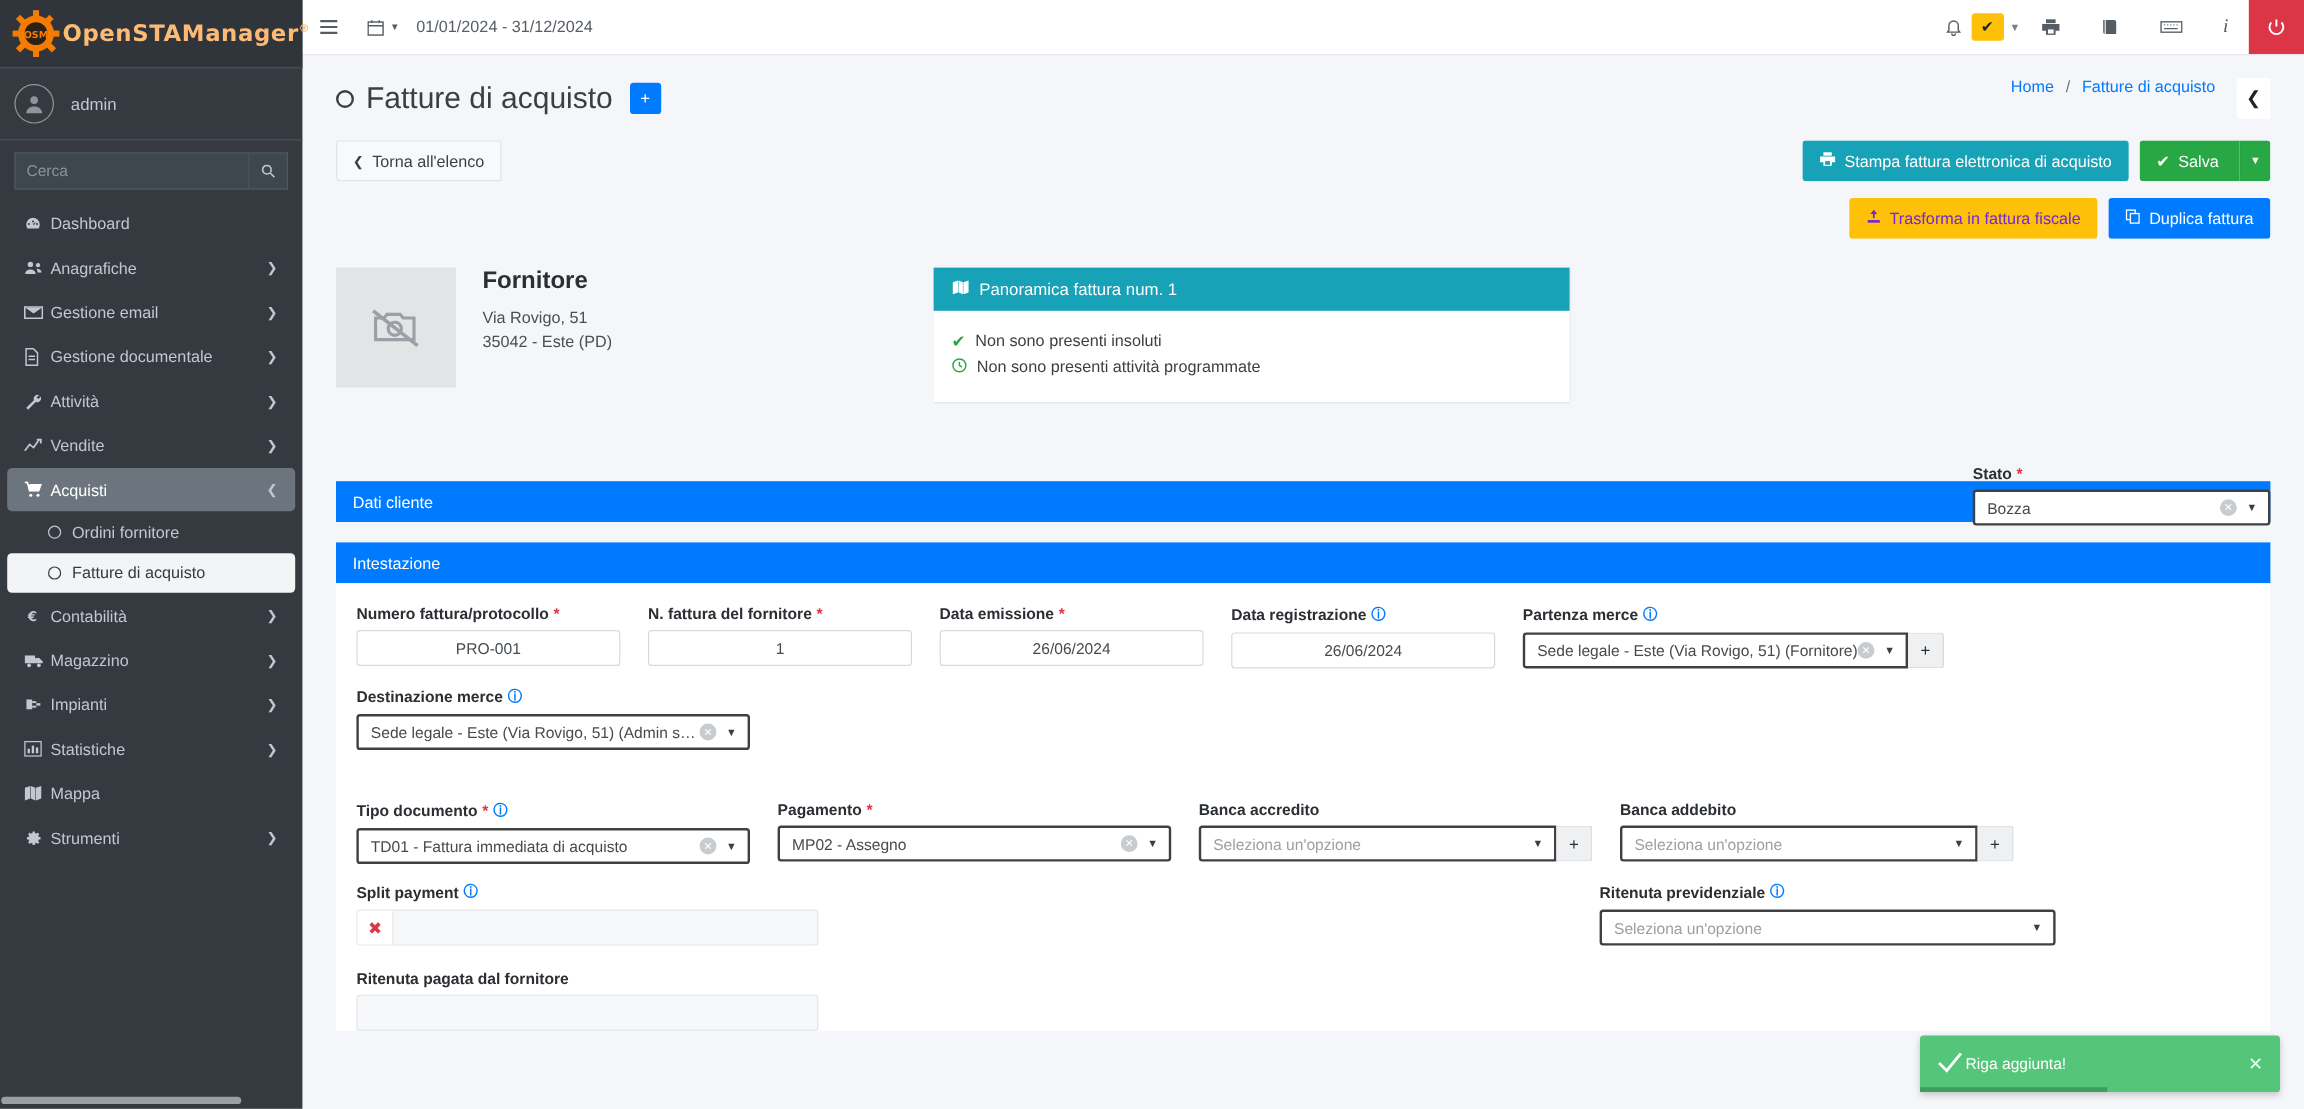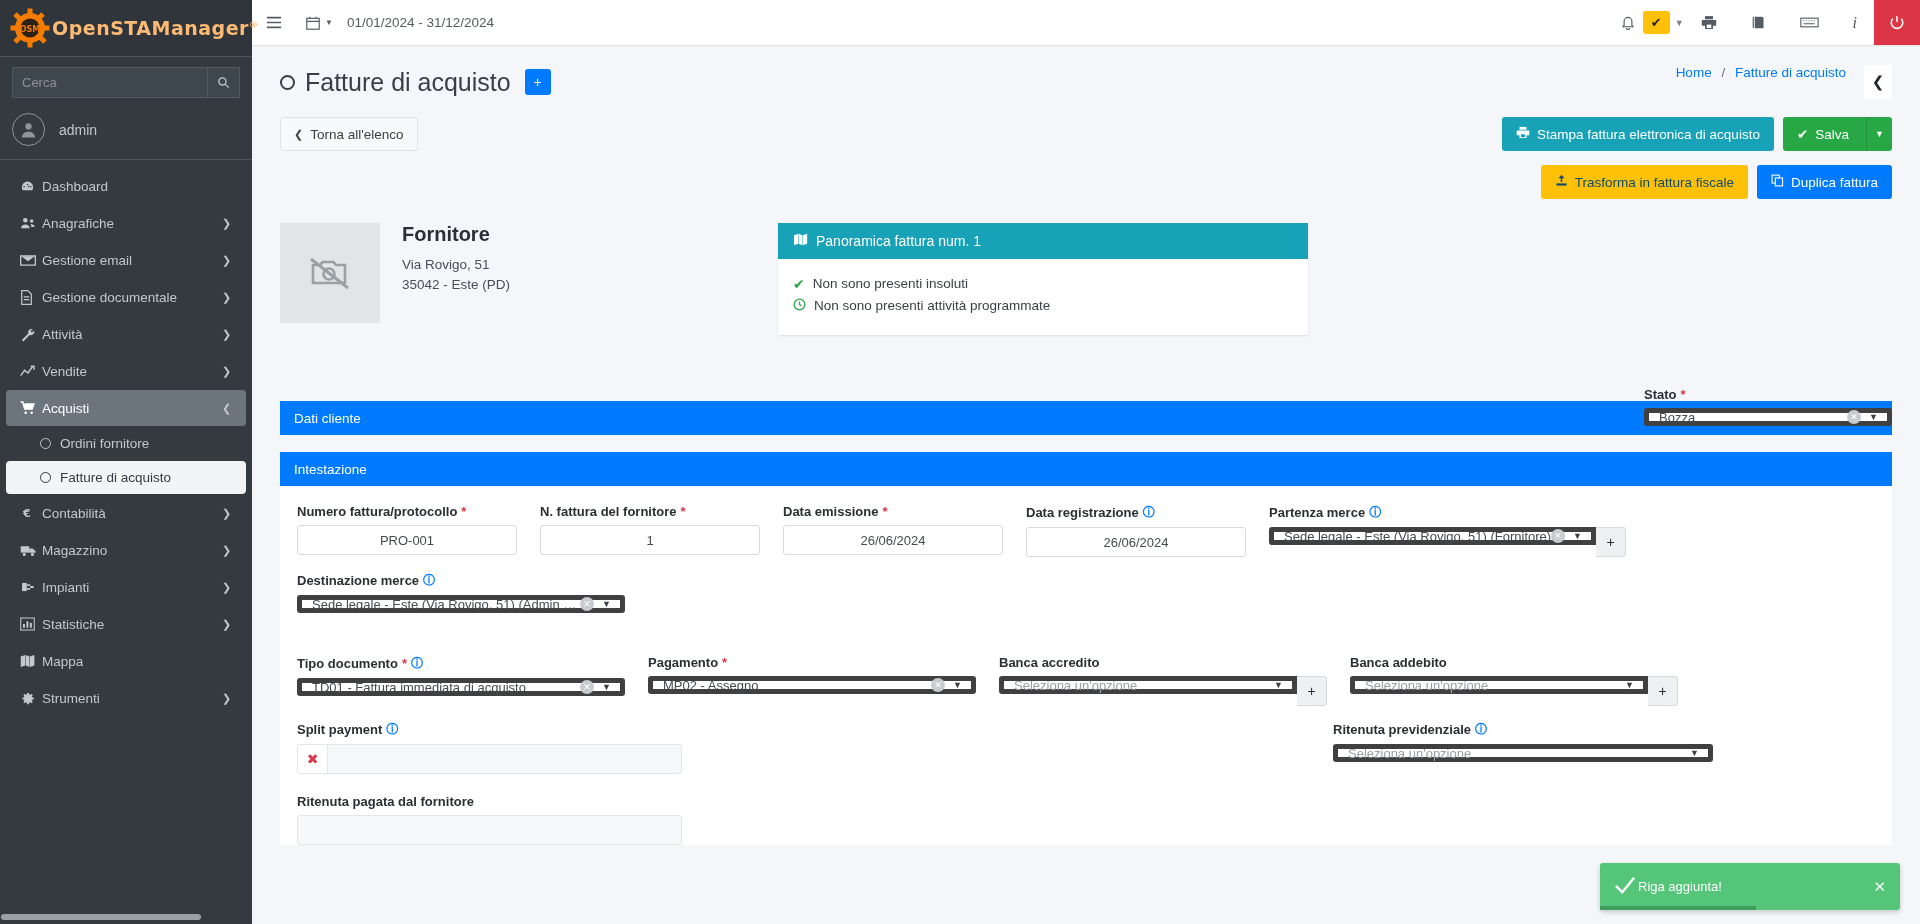--- a/index.html
+++ b/index.html
@@ -207,21 +207,21 @@
   .btn {
     display: inline-flex; align-items: center; gap: 7px;
     height: 34px; padding: 0 13px;
     border-radius: 3px; font-size: 13.5px;
     cursor: pointer; white-space: nowrap;
     border: 1px solid transparent;
   }
   .btn-default { background: #f8f9fa; border-color: #dfe3e7; color: #3b3f44; }
   .btn-info { background: #17a2b8; color: #fff; }
   .btn-success { background: #28a745; color: #fff; }
-  .btn-warning { background: #ffc107; color: #0c4a6e; }
+  .btn-warning { background: #ffc107; color: #6d28d9; }
   .btn-primary { background: #007bff; color: #fff; }
   .btn-split {
     background: #28a745; color: #fff; width: 26px;
     display: flex; align-items: center; justify-content: center;
     height: 34px; border-radius: 0 3px 3px 0; cursor: pointer;
     border-left: 1px solid rgba(0,0,0,0.12);
     font-size: 9px;
   }
   #toolbar1-right { margin-left: auto; display: flex; align-items: center; }
   #toolbar2 {
@@ -264,22 +264,22 @@
   }
   .fld-label {
     font-size: 13px; font-weight: bold; color: #2b2f33;
     margin-bottom: 6px; display: flex; align-items: center; gap: 4px;
   }
   .req { color: #dc3545; font-weight: bold; }
   .help-icon {
     color: #007bff; font-size: 12px;
   }
   .sel {
-    height: 18px; background: #fff;
-    border: 5px solid #404040; border-radius: 3px;
+    height: 30px; background: #fff;
+    border: 2px solid #404040; border-radius: 3px;
     display: flex; align-items: center;
     padding: 0 8px 0 10px;
     font-size: 13px; color: #464b50;
     cursor: pointer;
   }
   .sel .sv { flex: 1 1 auto; overflow: hidden; white-space: nowrap; text-overflow: ellipsis; }
   .sel .sv.ph { color: #9aa0a6; }
   .sel .clr {
     width: 14px; height: 14px; border-radius: 50%;
     background: #c8ccd1; color: #fff;
@@ -368,38 +368,38 @@
             <rect x="5" y="28" width="5" height="7" transform="rotate(45 7.5 31.5)"></rect>
           </g>
         </g>
         <circle cx="20" cy="20" r="9.5" fill="#2b2118"></circle>
         <text x="20" y="23.5" font-family="DejaVu Sans, sans-serif" font-size="8" font-weight="bold" fill="#f57c00" text-anchor="middle">OSM</text>
       </svg>
     </span>
     <span class="logo-text"><span>OpenSTAManager</span><sup>®</sup></span>
   </div>
 
-  <div id="search-wrap">
-    <input type="text" placeholder="Cerca" style="">
-    <div id="search-btn">
-      <svg width="13" height="13" viewBox="0 0 24 24" fill="none" stroke="currentColor" stroke-width="2.4">
-        <circle cx="10" cy="10" r="6.6"></circle>
-          <line x1="15" y1="15" x2="21.5" y2="21.5"></line>
-      </svg>
-    </div>
-  </div>
-
   <div id="user-row">
     <span class="avatar">
       <svg width="21" height="21" viewBox="0 0 24 24" fill="#8e969c">
         <circle cx="12" cy="8.5" r="3.6"></circle>
         <path d="M4.5 21c0-4.2 3.4-6.5 7.5-6.5S19.5 16.8 19.5 21z"></path>
       </svg>
     </span>
     <span class="uname">admin</span>
+  </div>
+
+  <div id="search-wrap">
+    <input type="text" placeholder="Cerca" style="">
+    <div id="search-btn">
+      <svg width="13" height="13" viewBox="0 0 24 24" fill="none" stroke="currentColor" stroke-width="2.4">
+        <circle cx="10" cy="10" r="6.6"></circle>
+          <line x1="15" y1="15" x2="21.5" y2="21.5"></line>
+      </svg>
+    </div>
   </div>
 
   <div id="menu">
 
     <div class="menu-item">
       <span class="mi-icon">
         <svg width="15" height="15" viewBox="0 0 24 24" fill="currentColor">
             <path d="M12 4a9 9 0 00-9 9 9 9 0 001.6 5.1h14.8A9 9 0 0021 13a9 9 0 00-9-9zm0 3.5a1.3 1.3 0 110 2.6 1.3 1.3 0 010-2.6zM6.6 11a1.3 1.3 0 110 2.6 1.3 1.3 0 010-2.6zm10.8 0a1.3 1.3 0 110 2.6 1.3 1.3 0 010-2.6zM12 12l4-2.2-2.9 4z"></path>
           </svg>
       </span>

